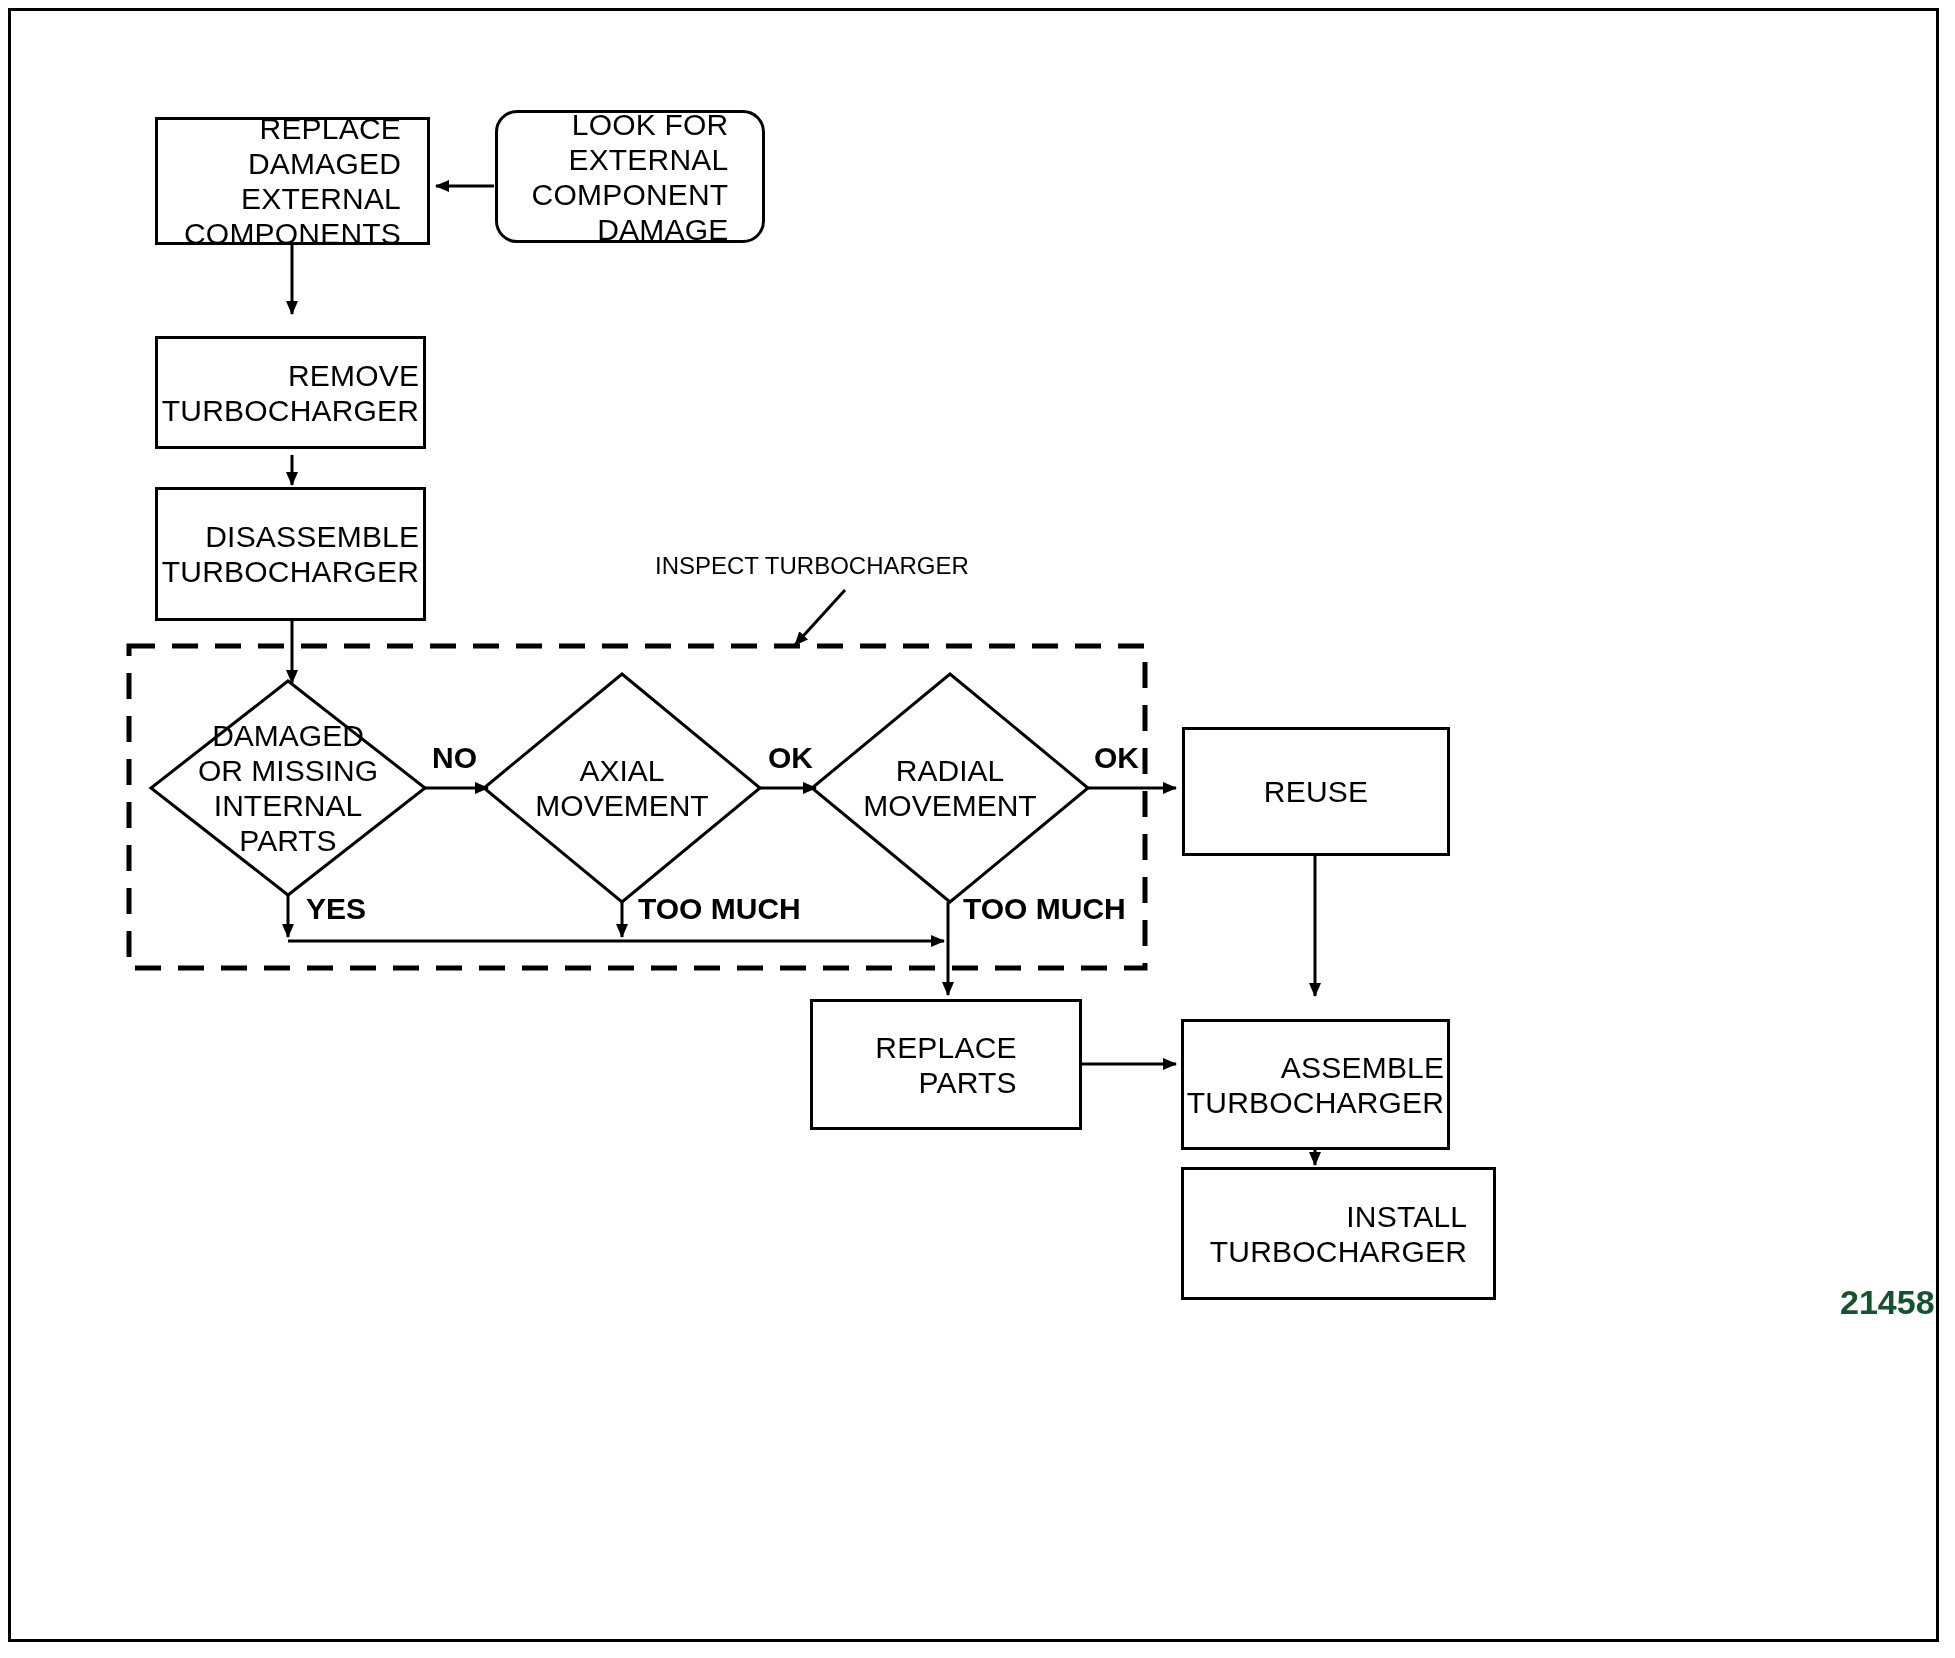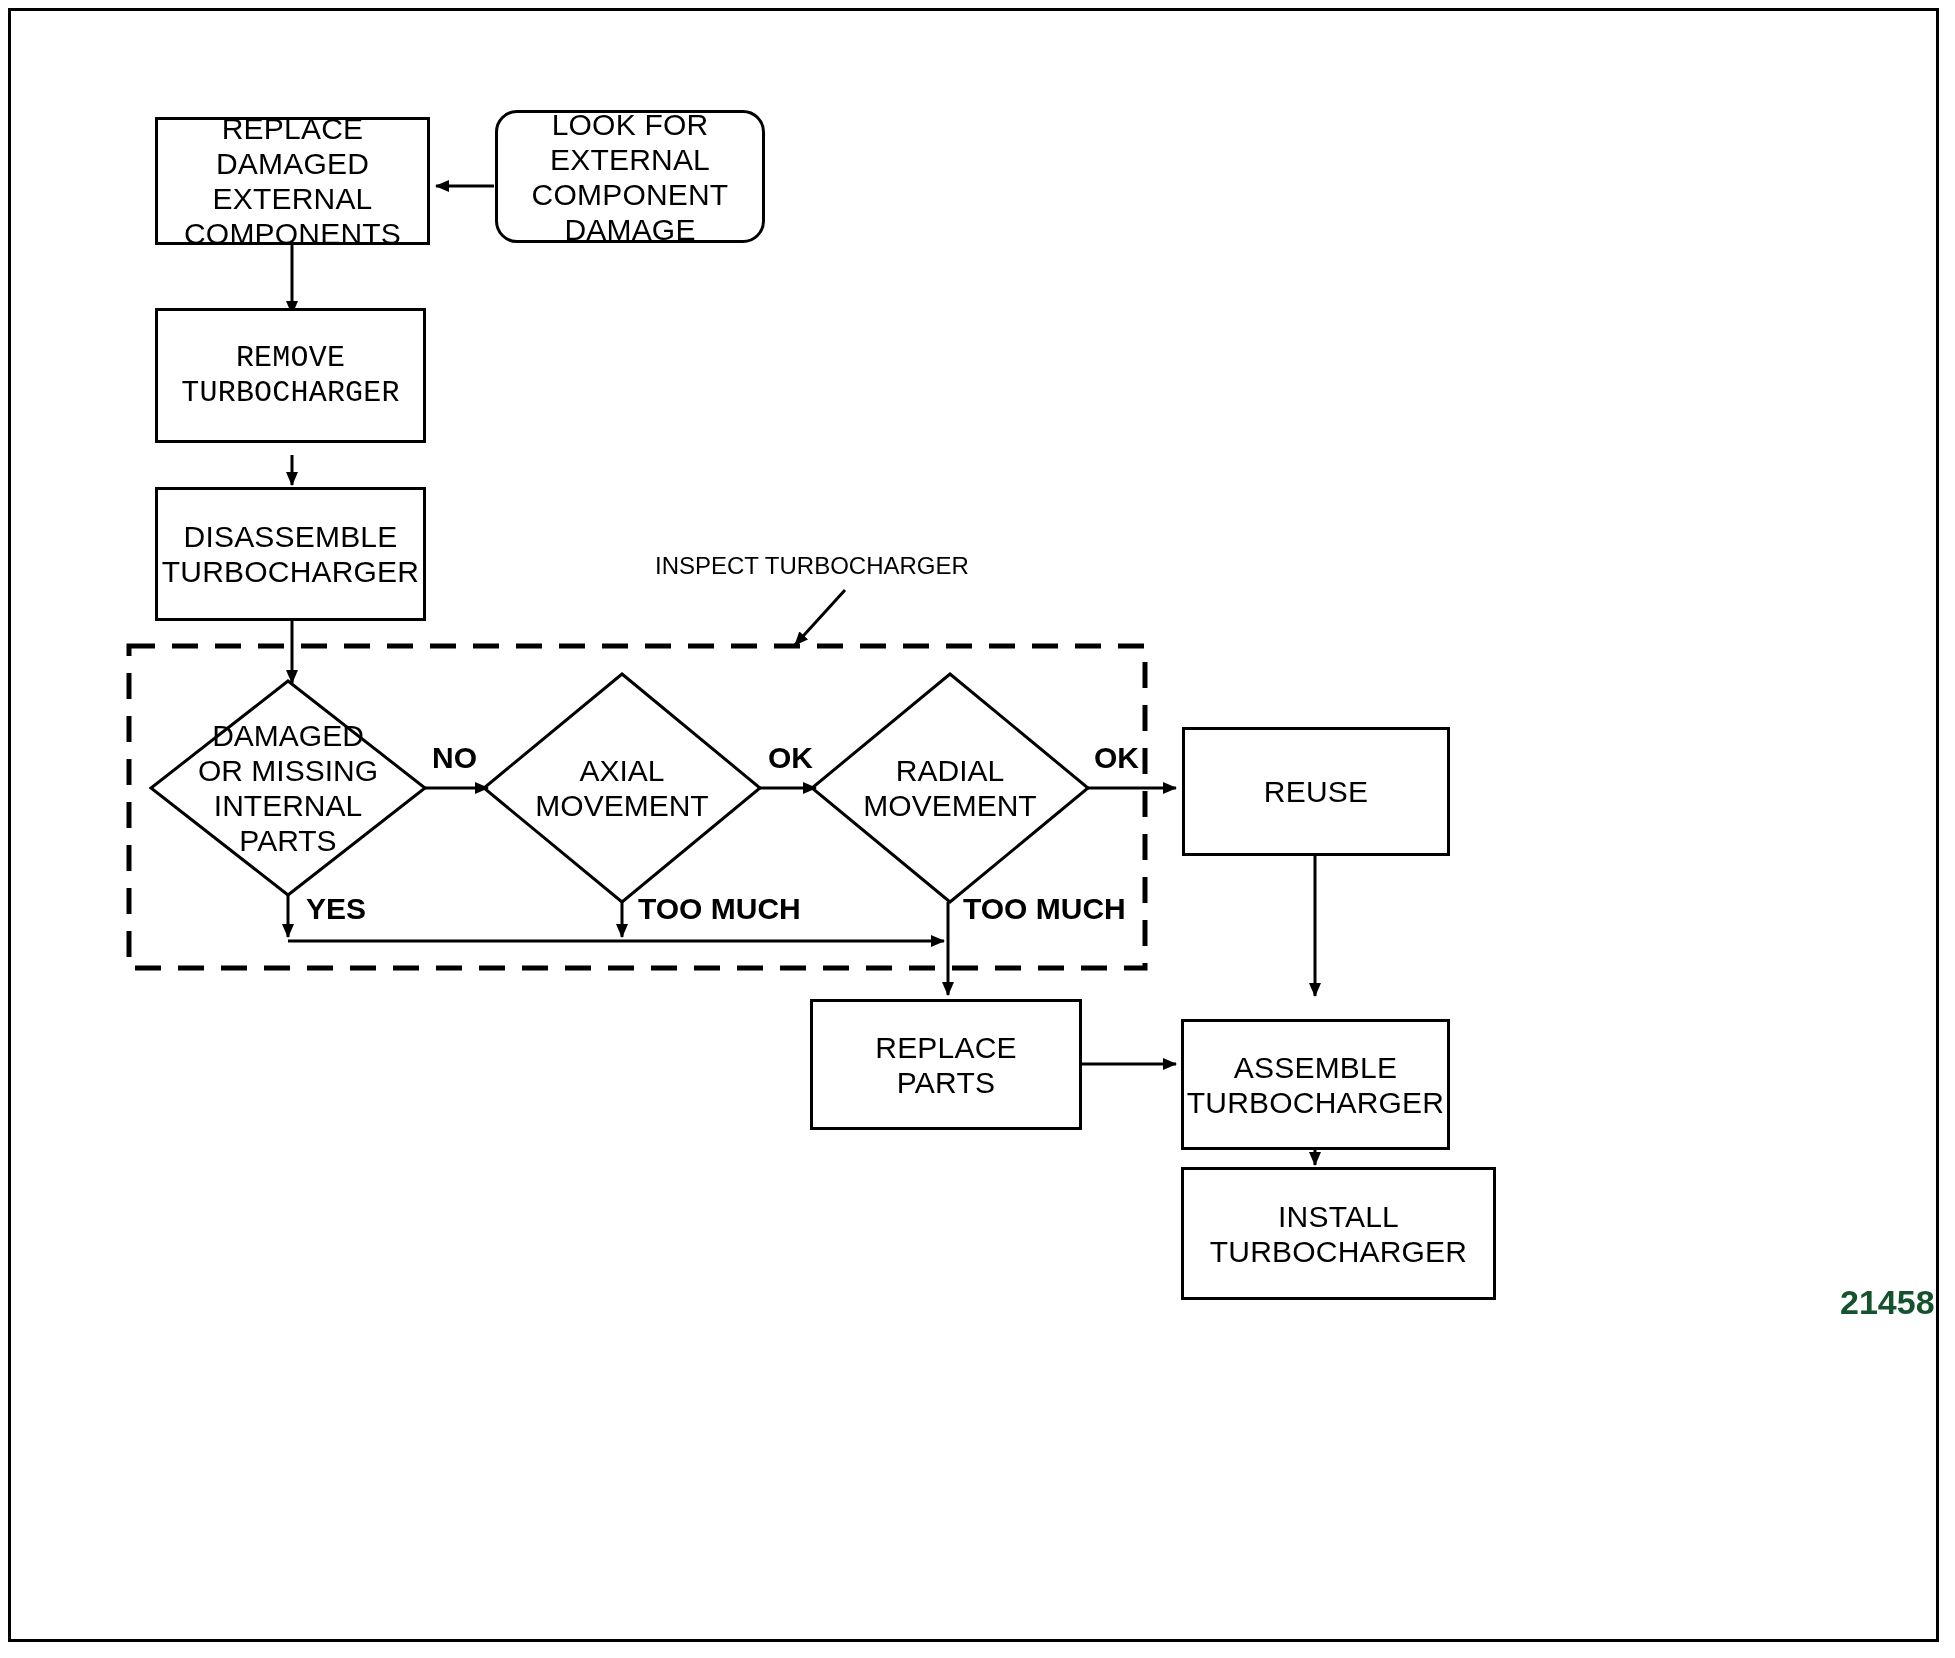--- a/index.html
+++ b/index.html
@@ -23,21 +23,21 @@
     position:absolute;
     left:0; top:0;
     width:1955px; height:1658px;
   }
   .node{
     position:absolute;
     box-sizing:border-box;
     display:flex;
     align-items:center;
     justify-content:center;
-    text-align:center;
+    text-align:right;
     color:#000000;
   }
   .proc{
     border:3px solid #000000;
     background:#ffffff;
   }
   .proc .lbl{
     font-size:30px;
     line-height:35px;
     letter-spacing:0.2px;
@@ -165,21 +165,21 @@
 COMPONENTS</span>
   </div>
 
   <div class="node proc" style="left:495px; top:110px; width:270px; height:133px;border-radius:22px;">
     <span class="lbl">LOOK FOR
 EXTERNAL
 COMPONENT
 DAMAGE</span>
   </div>
 
-  <div class="node proc" style="left:155px; top:308px; width:271px; height:135px;font-family:Liberation Mono, monospace;">
+  <div class="node proc" style="left:155px; top:336px; width:271px; height:113px;">
     <span class="lbl">REMOVE
 TURBOCHARGER</span>
   </div>
 
   <div class="node proc" style="left:155px; top:487px; width:271px; height:134px;">
     <span class="lbl">DISASSEMBLE
 TURBOCHARGER</span>
   </div>
 
   <div class="node proc" style="left:1182px; top:727px; width:268px; height:129px;">

